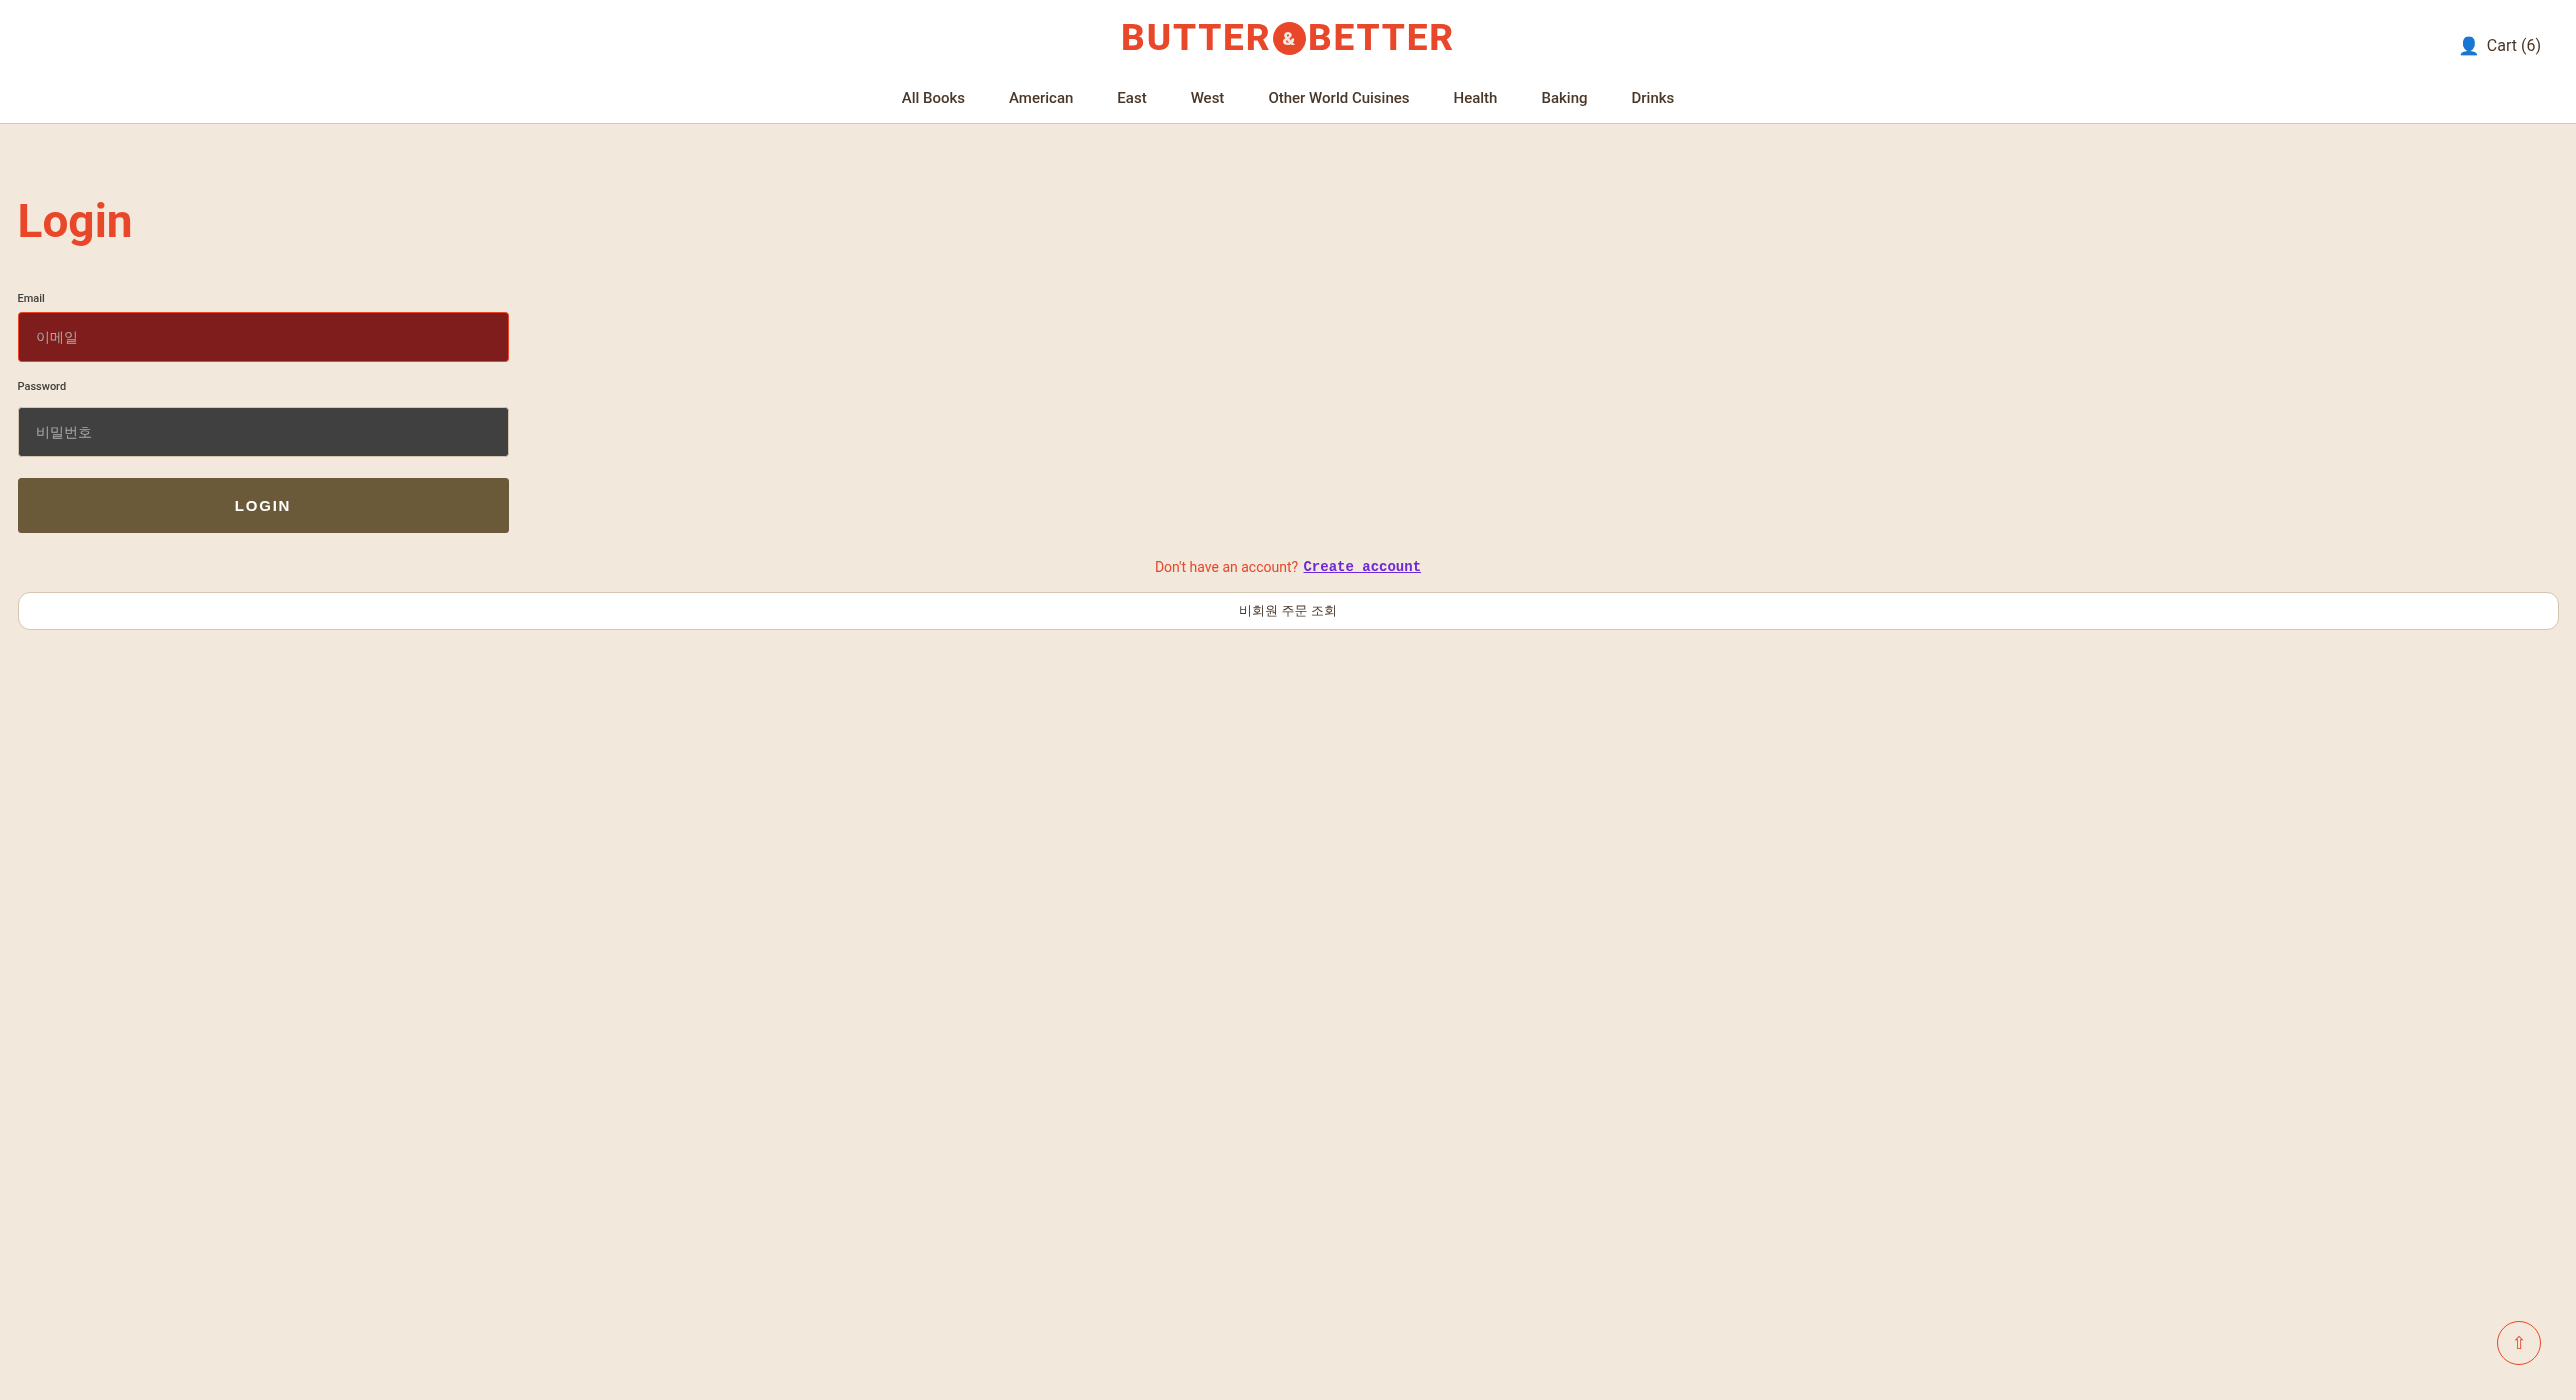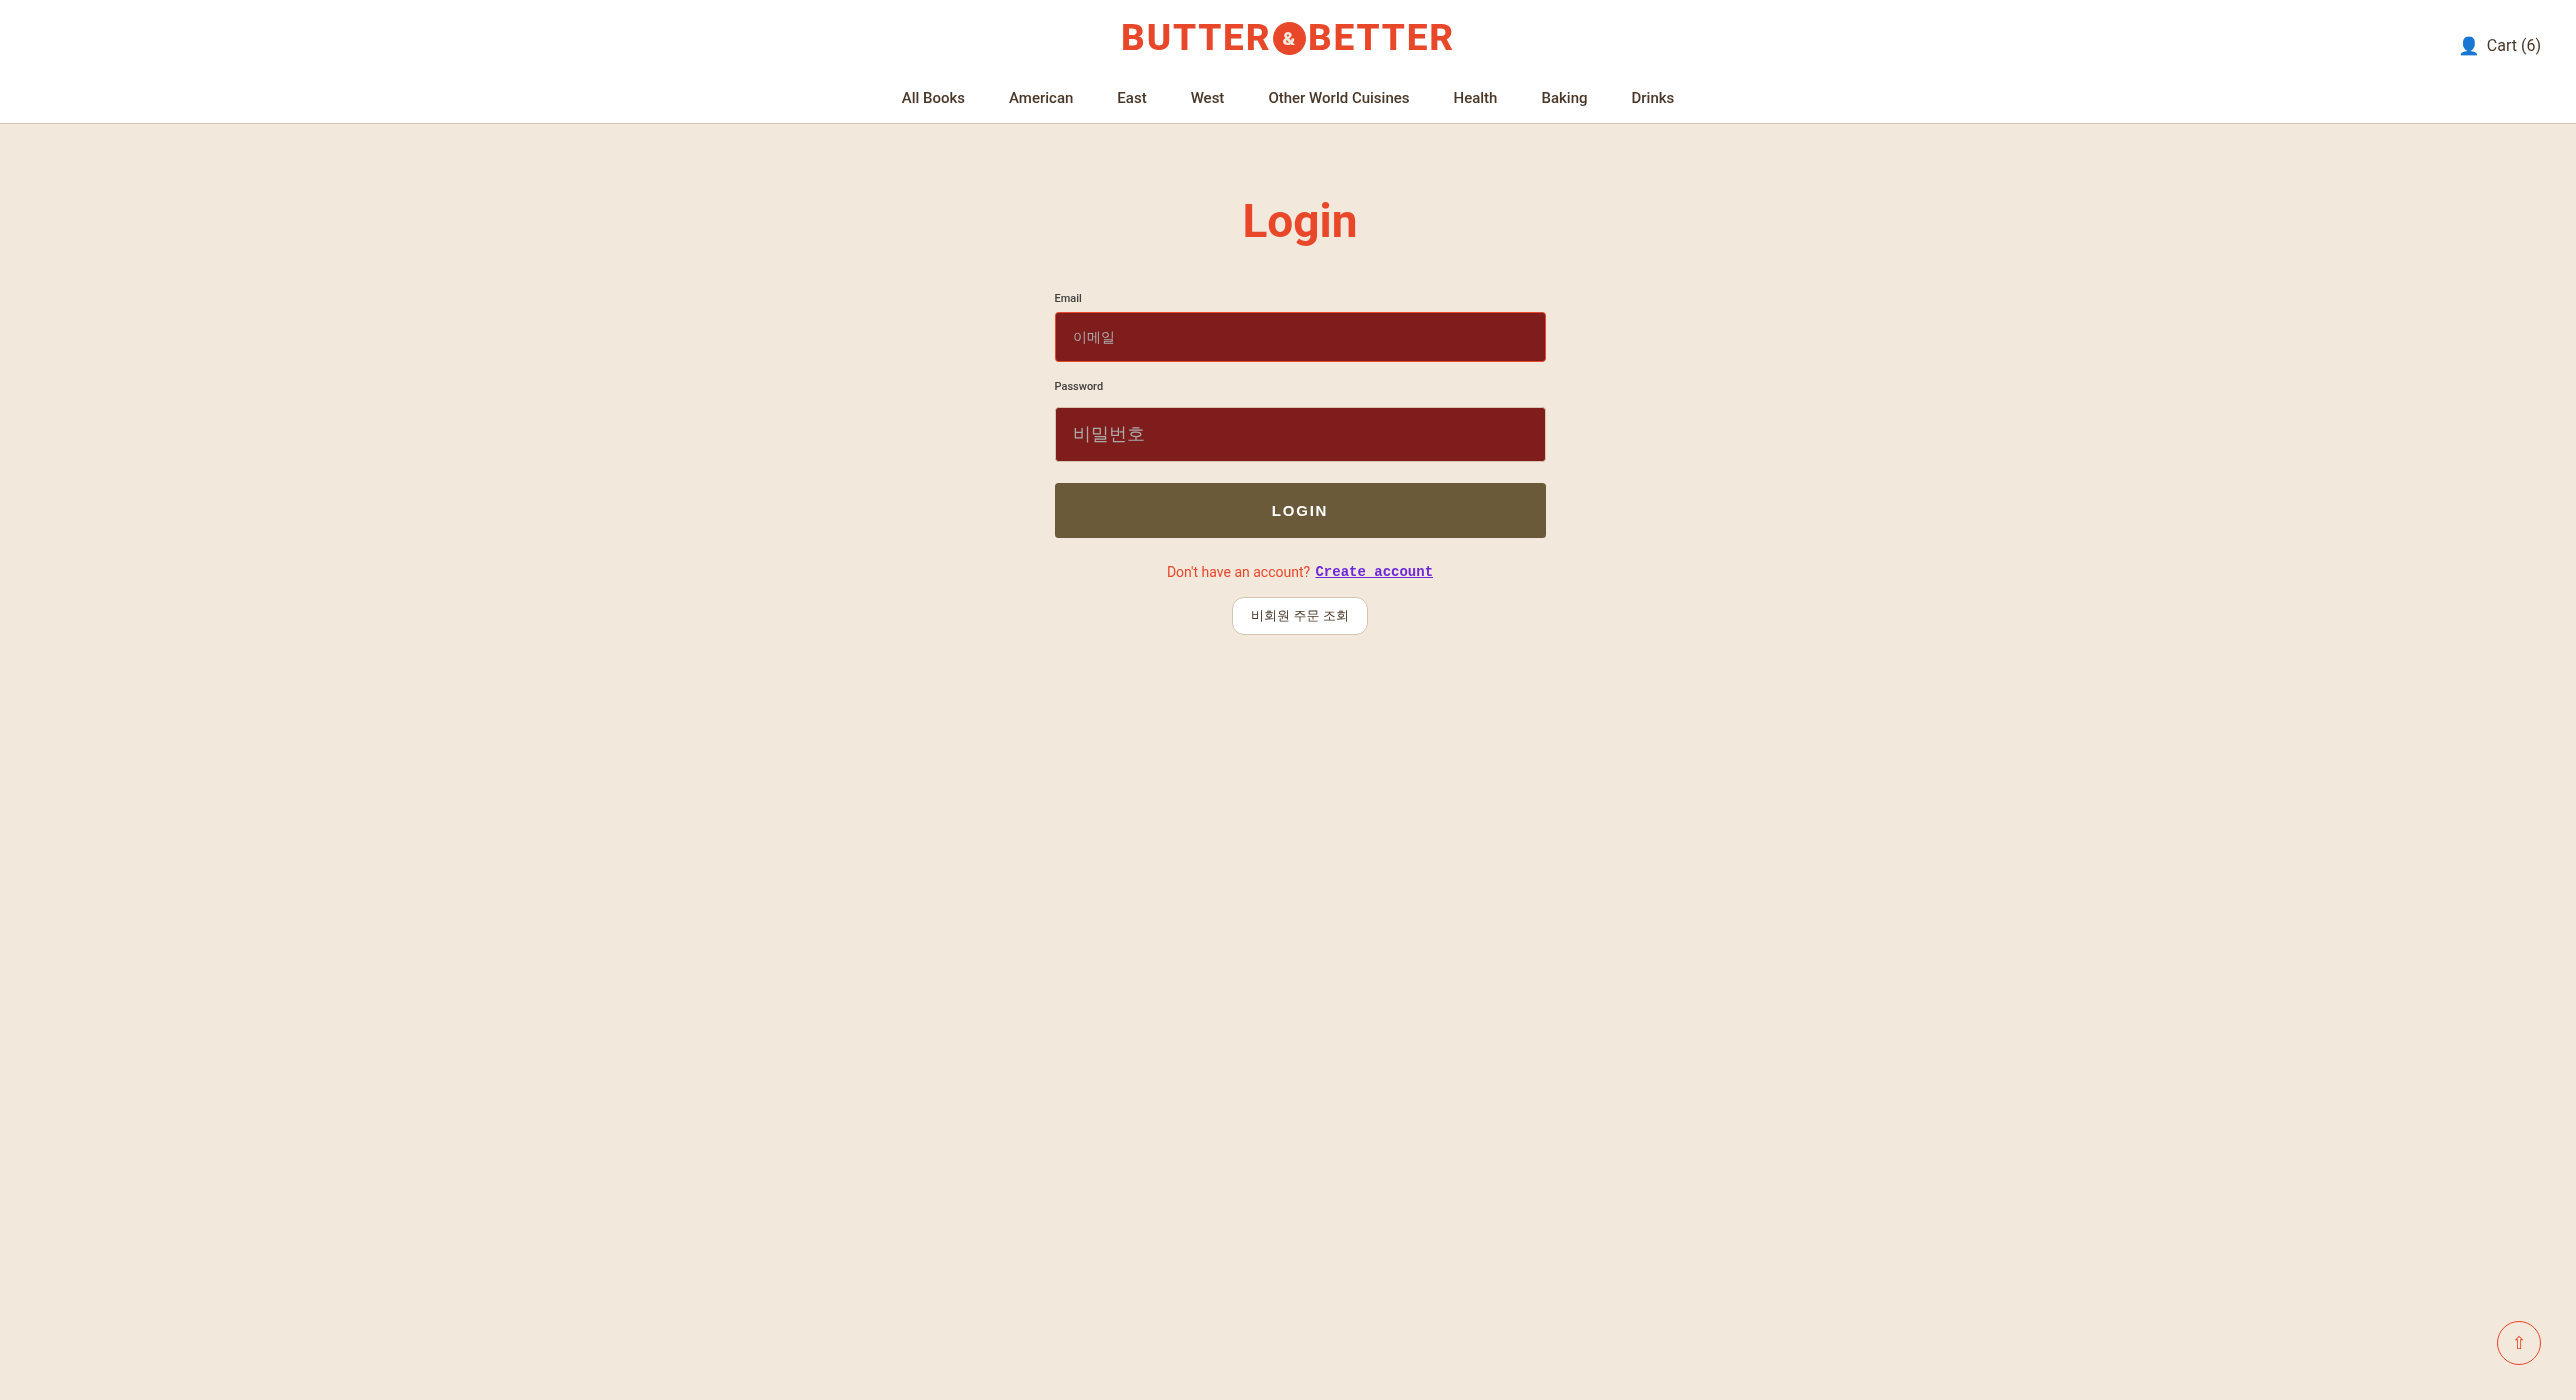--- a/index.html
+++ b/index.html
@@ -107,23 +107,21 @@
     .header-divider {
       border: none;
       border-top: 0.9px solid #d4c4b0;
       margin: 0;
     }
 
     
     .main {
       display: flex;
       flex-direction: column;
-      align-items: center;
       padding: 70px 17.5px 53px 17.5px;
-      margin-left: 24px;
     }
 
     .page-title {
       font-size: 46px;
       font-weight: 700;
       color: #e8472a;
       margin-bottom: 44px;
     }
 
     
@@ -157,24 +155,24 @@
       color: #999;
     }
 
     .email-input::placeholder {
       color: #aaa;
     }
 
     .password-input {
       width: 100%;
       padding: 16px 17.5px;
-      font-size: 18px;
+      font-size: 14px;
       border: 1.3px solid #d4c4b0;
       border-radius: 3.5px;
-      background-color: #7f1d1d;
+      background-color: #404040;
       outline: none;
       color: #999;
       margin-top: 7px;
     }
 
     .password-input::placeholder {
       color: #aaa;
     }
 
     .login-button {

